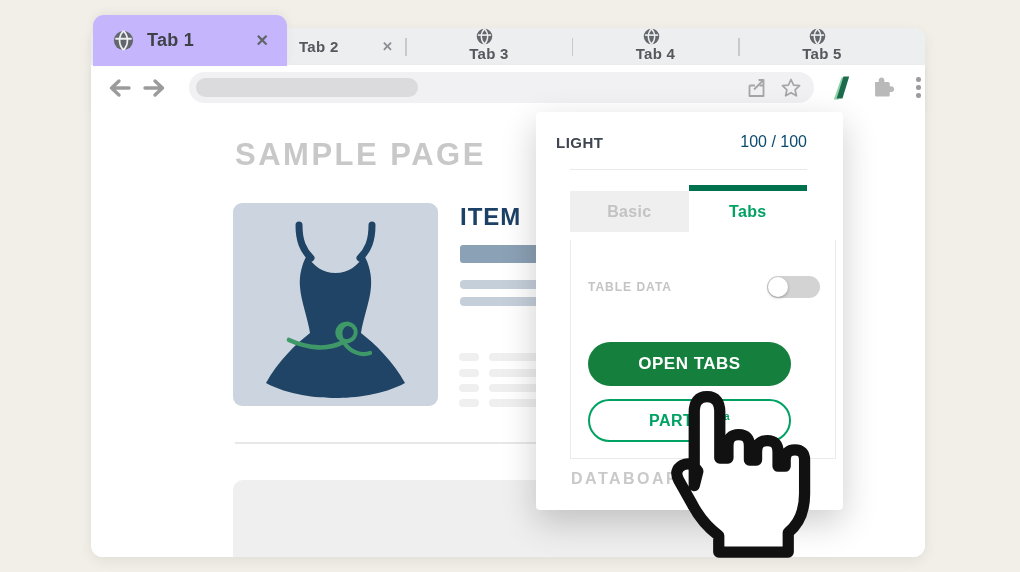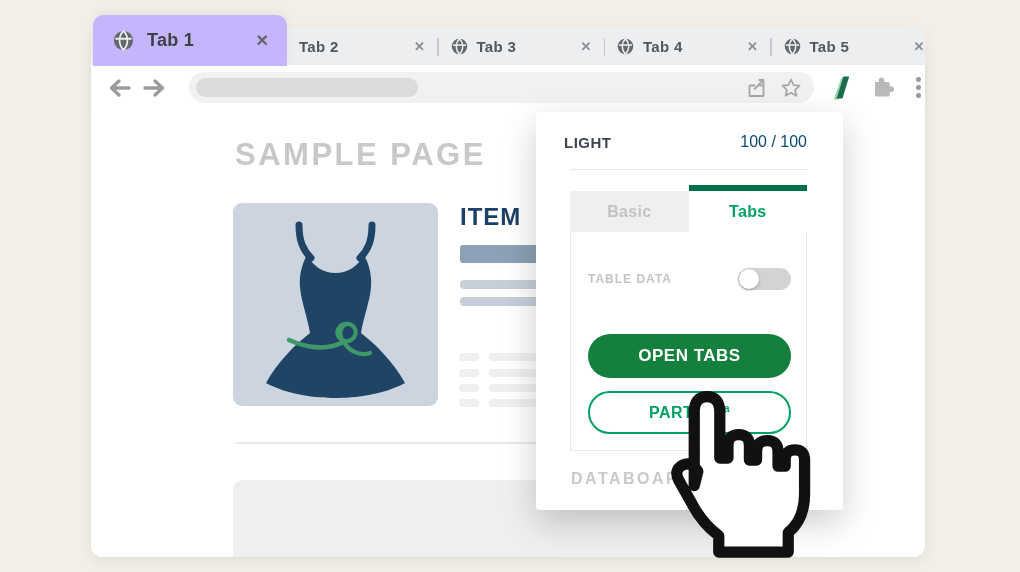--- a/index.html
+++ b/index.html
@@ -11,22 +11,22 @@
   .window { position:absolute; left:91px; top:28px; width:834px; height:529px;
             background:#fff; border-radius:12px; box-shadow:0 4px 14px rgba(0,0,0,0.07); }
   .tabstrip { position:absolute; left:0; top:0; width:100%; height:37px;
               background:#eceef0; border-radius:12px 12px 0 0; }
   .inactive-tabs { position:absolute; left:196px; top:0; height:37px; display:flex; align-items:center; }
   .tab { display:flex; align-items:center; height:37px; padding:0 12px; cursor:default; }
   .tab .globe { width:17px; height:17px; margin-right:9px; flex:0 0 auto; }
   .tab .tab-label { font-size:15px; font-weight:700; color:#54575c; letter-spacing:.3px; }
   .tab .tab-close { margin-left:auto; font-size:13px; font-weight:700; color:#8b8e93; padding-left:8px; }
   .tab-sep { width:1.5px; height:18px; background:#c7c9cc; }
-  .tab-w140 { width:150px; }
-  .tab-w165 { width:165px; }
+  .tab-w140 { width:118px; }
+  .tab-w165 { width:165px;flex-direction:column; }
 
   .active-tab { position:absolute; left:2px; top:-13px; width:194px; height:51px;
                 background:#c4b5fd; border-radius:11px 11px 0 0; display:flex; align-items:center;
                 padding:0 18px 0 20px; box-shadow:0 -3px 10px rgba(0,0,0,0.05); z-index:2; }
   .active-tab .globe { width:21px; height:21px; margin-right:13px; }
   .active-tab .tab-label { font-size:18px; font-weight:800; color:#3e4146; letter-spacing:.3px; }
   .active-tab .tab-close { margin-left:auto; font-size:16px; font-weight:800; color:#62656a; }
 
   
   .toolbar { position:absolute; left:0; top:37px; width:100%; height:45px; background:#fff;
@@ -59,30 +59,30 @@
   .sk-l2 { left:369px; top:187px; width:185px; height:9px; background:#c5cfda; border-radius:4px; }
   .spec-a { left:368px; width:20px; height:8px; background:#efefef; border-radius:4px; }
   .spec-b { left:398px; width:95px; height:8px; background:#efefef; border-radius:4px; }
   .page-divider { position:absolute; left:144px; top:332px; width:475px; height:2px; background:#e8e8e8; }
   .bottom-card { position:absolute; left:142px; top:370px; width:487px; height:110px;
                  background:#f0efef; border-radius:10px 10px 0 0; }
 
   
   .popup { position:absolute; left:536px; top:112px; width:307px; height:398px; background:#fff;
            border-radius:4px; box-shadow:0 12px 35px rgba(0,0,0,0.20); z-index:10; }
-  .popup-header { position:absolute; left:28px; right:36px; top:21px; display:flex; align-items:flex-end; }
+  .popup-header { position:absolute; left:20px; right:36px; top:21px; display:flex; align-items:flex-end; }
   .popup-title { font-size:15px; font-weight:700; color:#3f4651; letter-spacing:.5px; }
   .popup-count { margin-left:auto; font-size:16px; color:#0c4a6e; }
   .popup-divider { position:absolute; left:34px; right:36px; top:57px; height:1px; background:#e9e9e9; }
   .popup-tabs { position:absolute; left:34px; top:73px; width:237px; height:47px; display:flex; }
   .ptab { flex:1; display:flex; align-items:center; justify-content:center;
           font-size:16px; font-weight:700; letter-spacing:.3px; }
   .ptab-basic { margin-top:6px; background:#efefef; color:#c3c3c3; }
   .ptab-tabs  { background:#fff; color:#00a263; border-top:6px solid #00714c; }
-  .popup-panel { position:absolute; left:34px; top:120px; width:237px; height:219px;
+  .popup-panel { position:absolute; left:34px; top:128px; width:266px; height:219px;
                  border:1px solid #ebebeb; border-top:none; }
   .toggle-row { position:absolute; left:17px; right:15px; top:36px; display:flex; align-items:center; }
   .toggle-label { font-size:12px; font-weight:700; letter-spacing:1px; color:#c4c4c4; }
   .toggle { margin-left:auto; width:53px; height:22px; background:#d3d3d3; border-radius:11px; position:relative; }
   .toggle-knob { position:absolute; left:1px; top:1px; width:20px; height:20px; background:#fff;
                  border-radius:50%; box-shadow:0 1px 3px rgba(0,0,0,0.3); }
   .btn-open-tabs { position:absolute; left:17px; top:102px; width:203px; height:44px;
                    background:#15803d; border:none; border-radius:22px; color:#fff;
                    font-family:"Liberation Sans",sans-serif; font-size:17px; font-weight:800;
                    letter-spacing:.5px; cursor:pointer; }

